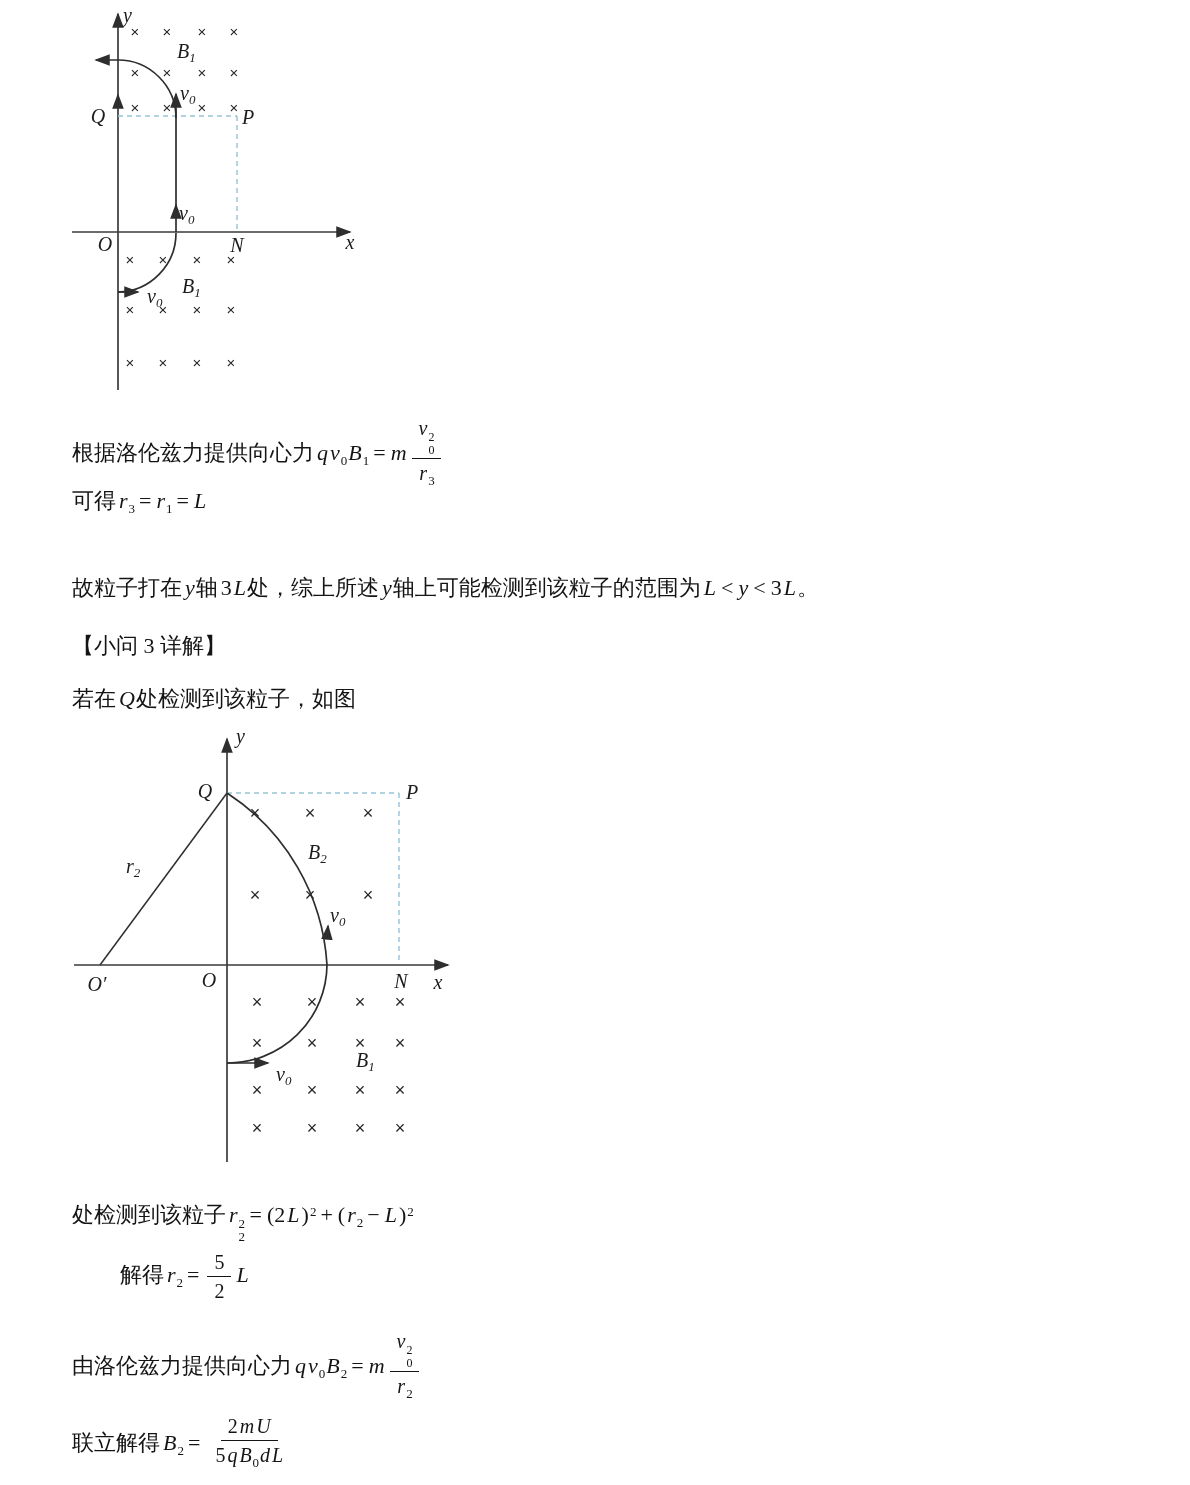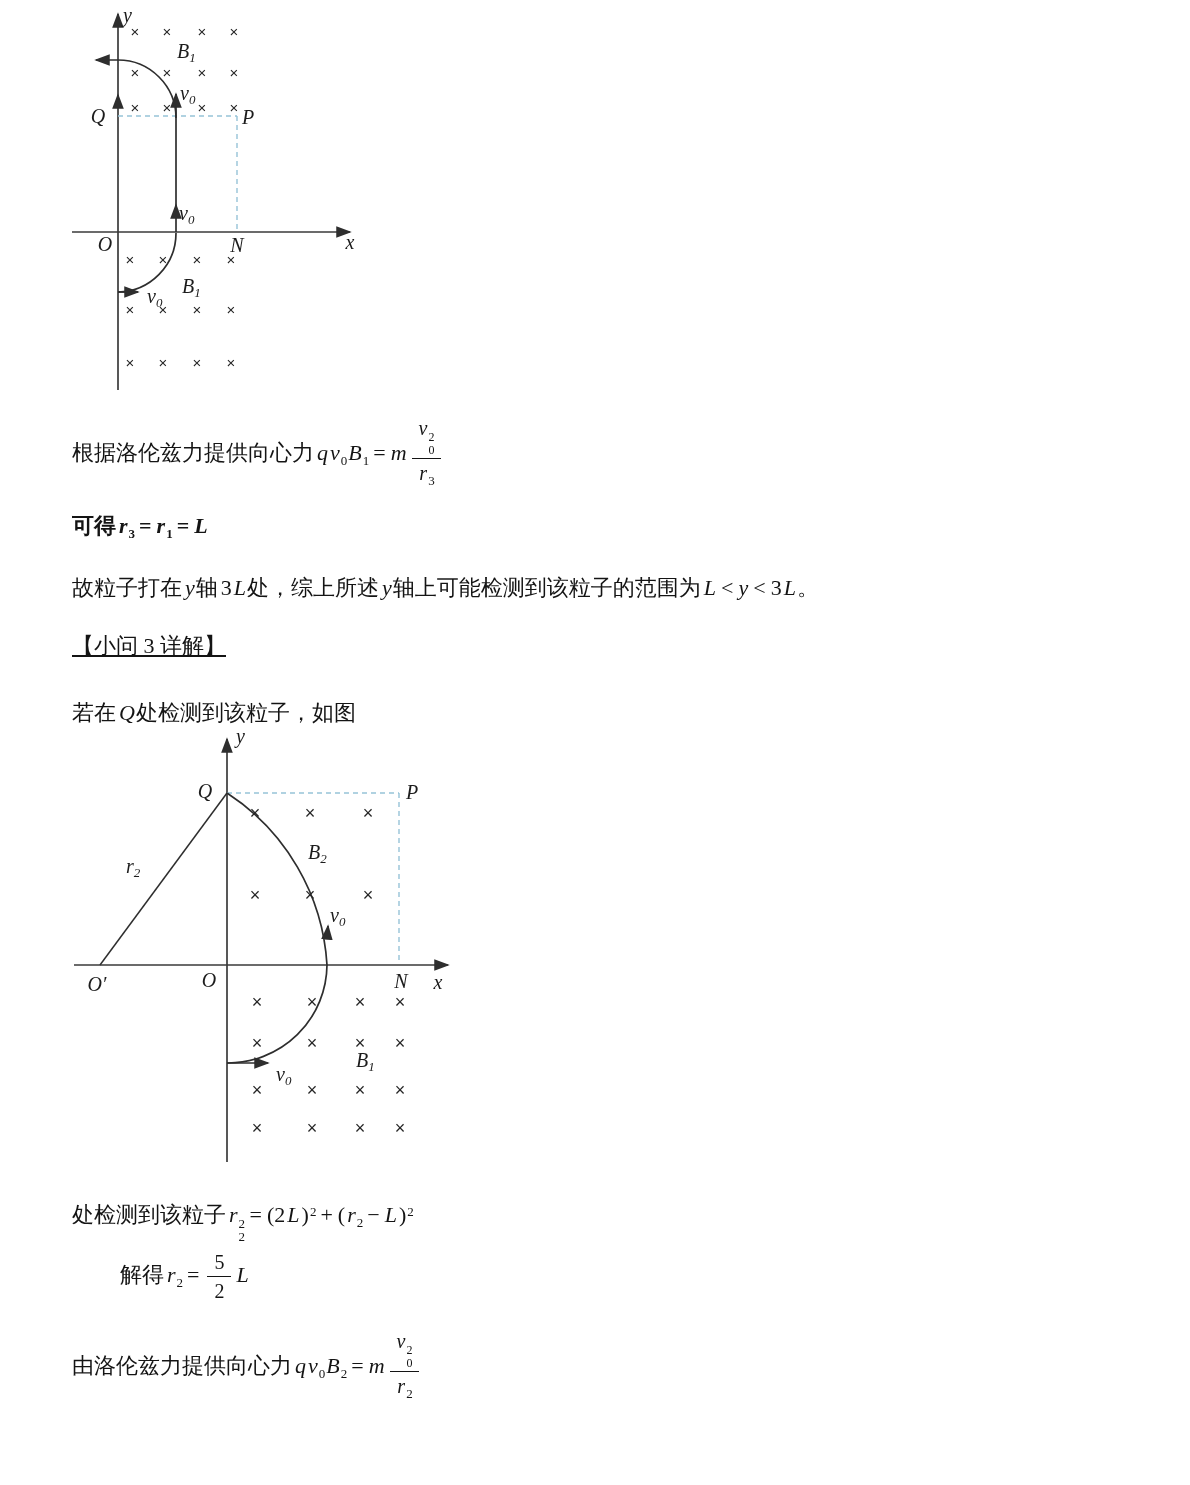--- a/index.html
+++ b/index.html
@@ -105,24 +105,24 @@
     <text class="lb" x="147" y="303"><tspan>v</tspan><tspan class="lbsub" dy="4">0</tspan></text>
   </svg>
 
   <div class="mline" style="top:415px;"><span class="cjk">根据洛伦兹力提供向心力</span><span class="var">q</span><span class="var">v</span><span class="sub">0</span><span class="var">B</span><span class="sub">1</span><span class="op">=</span><span class="var">m</span><span class="frac">
         <span class="fnum"><span class="var">v</span><span class="ssk">
             <span class="sp">2</span>
             <span class="sb">0</span>
           </span></span>
         <span class="fden"><span class="var">r</span><span class="sub">3</span></span>
       </span></div>
-  <div class="mline" style="top:511px;font-weight:bold;"><span class="cjk">可得</span><span class="var">r</span><span class="sub">3</span><span class="op">=</span><span class="var">r</span><span class="sub">1</span><span class="op">=</span><span class="var">L</span></div>
+  <div class="mline" style="top:486px;"><span class="cjk">可得</span><span class="var">r</span><span class="sub">3</span><span class="op">=</span><span class="var">r</span><span class="sub">1</span><span class="op">=</span><span class="var">L</span></div>
   <div class="mline" style="top:573px;"><span class="cjk">故粒子打在</span><span class="var">y</span><span class="cjk">轴</span><span class="nm">3</span><span class="var">L</span><span class="cjk">处，综上所述</span><span class="var">y</span><span class="cjk">轴上可能检测到该粒子的范围为</span><span class="var">L</span><span class="op">&lt;</span><span class="var">y</span><span class="op">&lt;</span><span class="nm">3</span><span class="var">L</span><span class="cjk">。</span></div>
-  <div class="mline" style="top:631px;text-decoration:underline;"><span class="cjk">【小问 3 详解】</span></div>
-  <div class="mline" style="top:698px;"><span class="cjk">若在</span><span class="var">Q</span><span class="cjk">处检测到该粒子，如图</span></div>
+  <div class="mline" style="top:631px;"><span class="cjk">【小问 3 详解】</span></div>
+  <div class="mline" style="top:684px;"><span class="cjk">若在</span><span class="var">Q</span><span class="cjk">处检测到该粒子，如图</span></div>
 
   <svg style="left:0; top:725px;" width="490" height="450" viewBox="0 0 490 450">
     <defs>
       <marker id="ah2" viewBox="0 0 10 8" refX="8.5" refY="4" markerWidth="9.5" markerHeight="8" orient="auto-start-reverse">
         <path d="M0,0.4 L9.6,4 L0,7.6 Z" fill="#2e2e2e"></path>
       </marker>
     </defs>
 
     <line class="ax" x1="227" y1="437" x2="227" y2="14" marker-end="url(#ah2)"></line>
     <line class="ax" x1="74" y1="240" x2="448" y2="240" marker-end="url(#ah2)"></line>
@@ -186,14 +186,18 @@
         <span class="fnum"><span class="nm">5</span></span>
         <span class="fden"><span class="nm">2</span></span>
       </span><span class="var">L</span></div>
   <div class="mline" style="top:1328px;"><span class="cjk">由洛伦兹力提供向心力</span><span class="var">q</span><span class="var">v</span><span class="sub">0</span><span class="var">B</span><span class="sub">2</span><span class="op">=</span><span class="var">m</span><span class="frac">
         <span class="fnum"><span class="var">v</span><span class="ssk">
             <span class="sp">2</span>
             <span class="sb">0</span>
           </span></span>
         <span class="fden"><span class="var">r</span><span class="sub">2</span></span>
       </span></div>
+  <div class="mline" style="top:1413px;"><span class="cjk">联立解得</span><span class="var">B</span><span class="sub">2</span><span class="op">=</span><span class="frac">
+        <span class="fnum"><span class="nm">2</span><span class="var">m</span><span class="var">U</span></span>
+        <span class="fden"><span class="nm">5</span><span class="var">q</span><span class="var">B</span><span class="sub">0</span><span class="var">d</span><span class="var">L</span></span>
+      </span></div>
 
 </div>
 
 </body></html>

